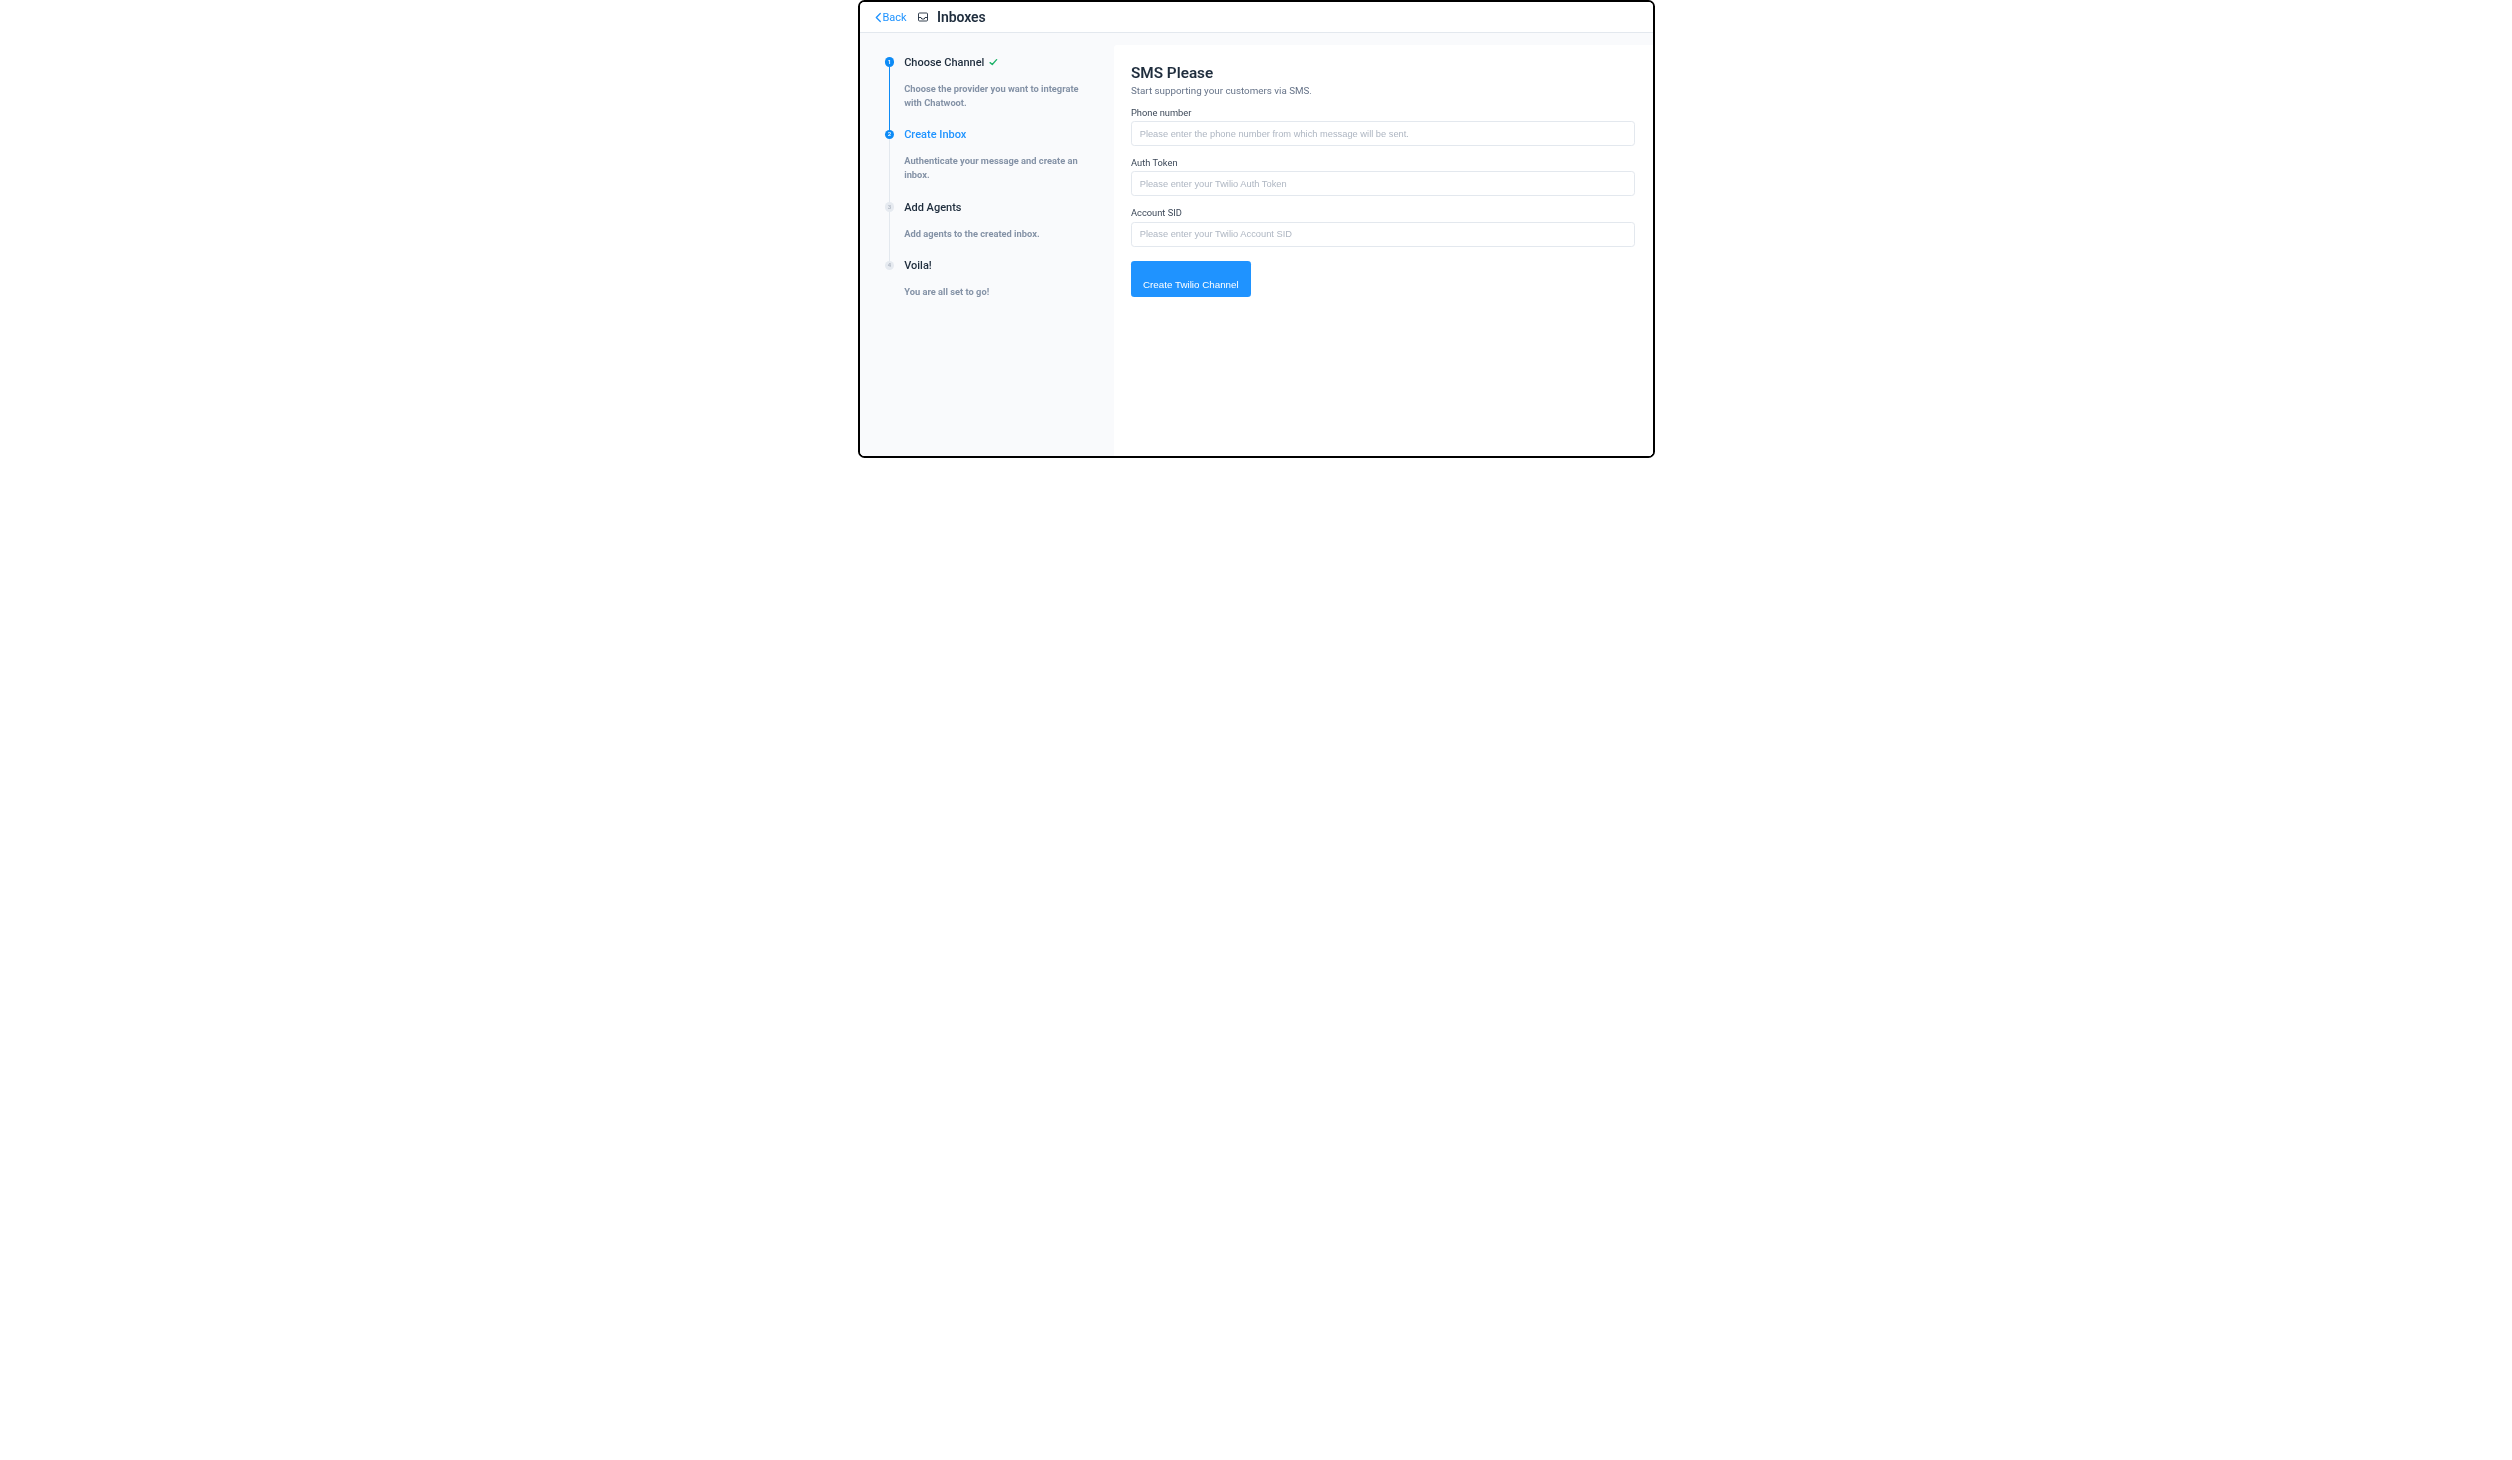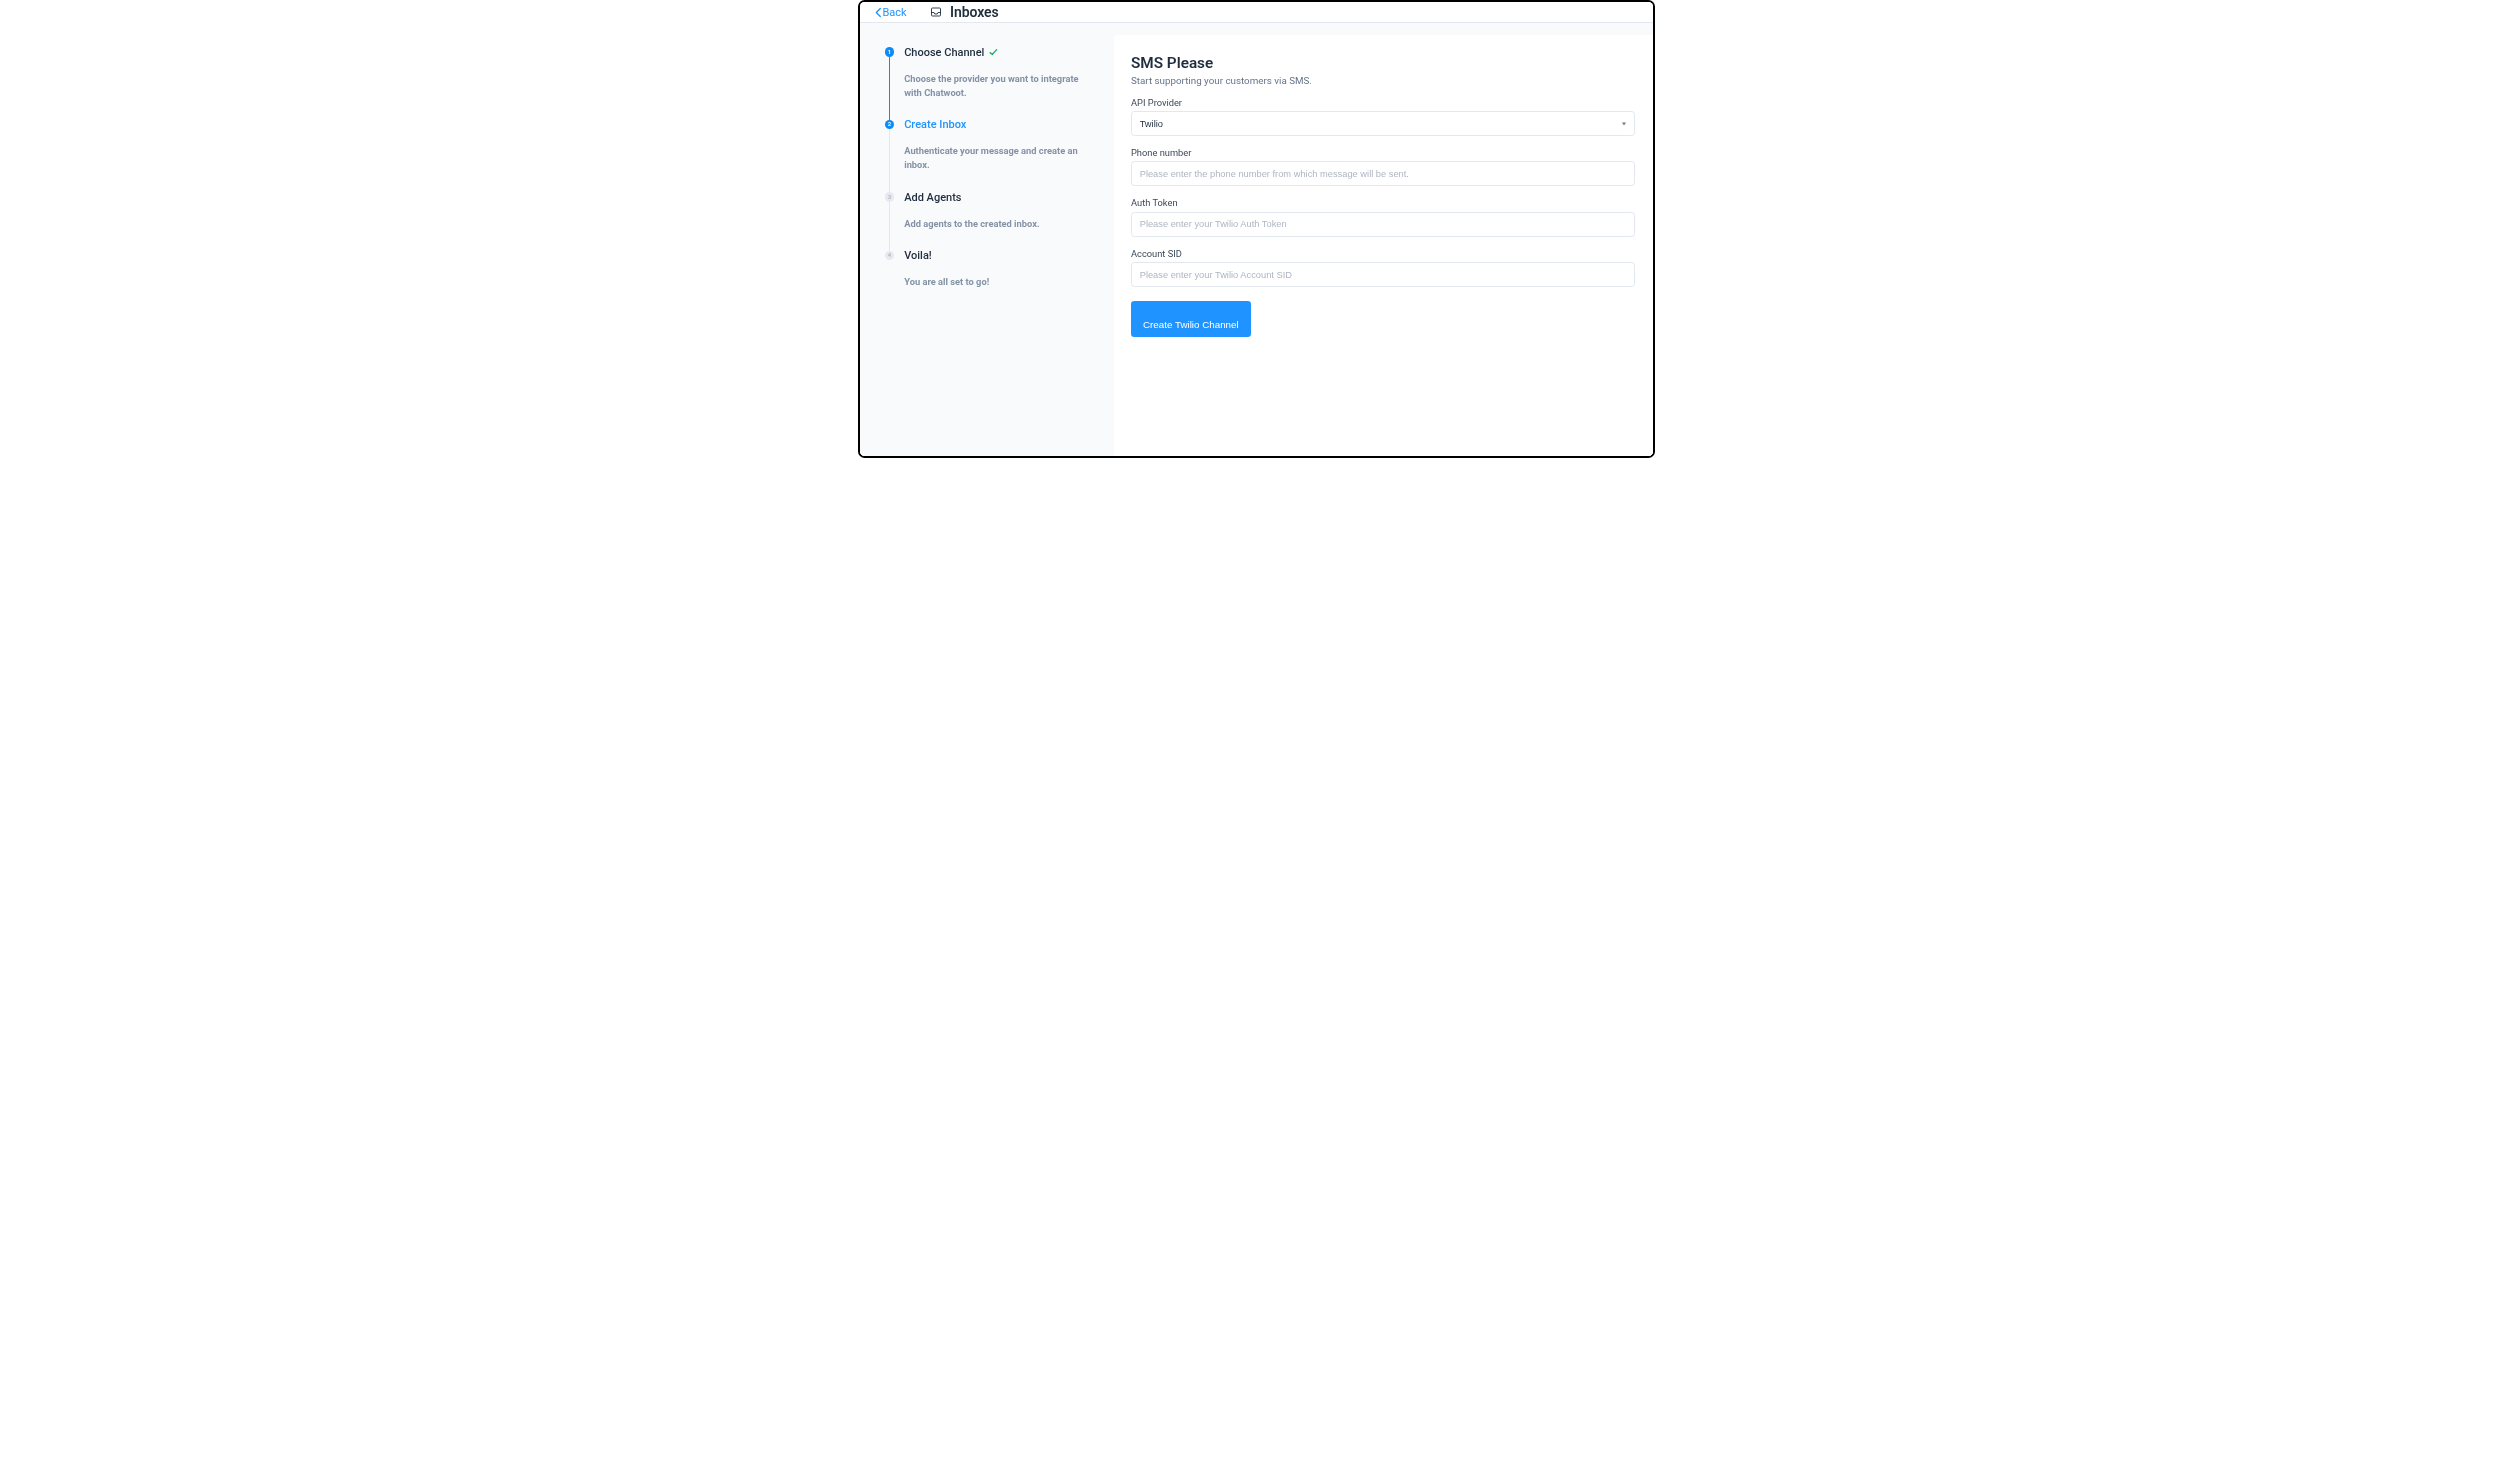--- a/index.html
+++ b/index.html
@@ -23,26 +23,26 @@
     width:797px;
     height:458px;
     border:2.7px solid #000;
     border-radius:6.6px;
     margin:0 auto;
     overflow:hidden;
     display:flex;
     flex-direction:column;
   }
   .topbar{
-    height:21px;
+    height:31px;
     display:flex;
     align-items:center;
     padding:0 15.3px;
     border-bottom:0.5px solid var(--border);
-    gap:16px;
+    gap:3px;
     background:#fff;
   }
   .back-link{
     display:flex;
     align-items:center;
     color:var(--blue);
     font-size:11px;
     gap:1.1px;
     cursor:pointer;
   }
@@ -256,29 +256,20 @@
             <div class="step-desc">You are all set to go!</div>
           </div>
         </div>
     </aside>
 
     <main class="content">
       <div class="card">
         <h1 class="card-title">SMS Please</h1>
         <p class="card-sub">Start supporting your customers via SMS.</p>
 
-        <div class="form-group">
-          <label class="form-label">API Provider</label>
-          <div class="select-wrap">
-            <select class="select">
-              <option>Twilio</option>
-            </select>
-            <span class="select-caret"></span>
-          </div>
-        </div>
 
 
         <div class="form-group">
           <label class="form-label">Phone number</label>
           <input class="input" type="text" placeholder="Please enter the phone number from which message will be sent." style="">
         </div>
 
         <div class="form-group">
           <label class="form-label">Auth Token</label>
           <input class="input" type="text" placeholder="Please enter your Twilio Auth Token" style="">

